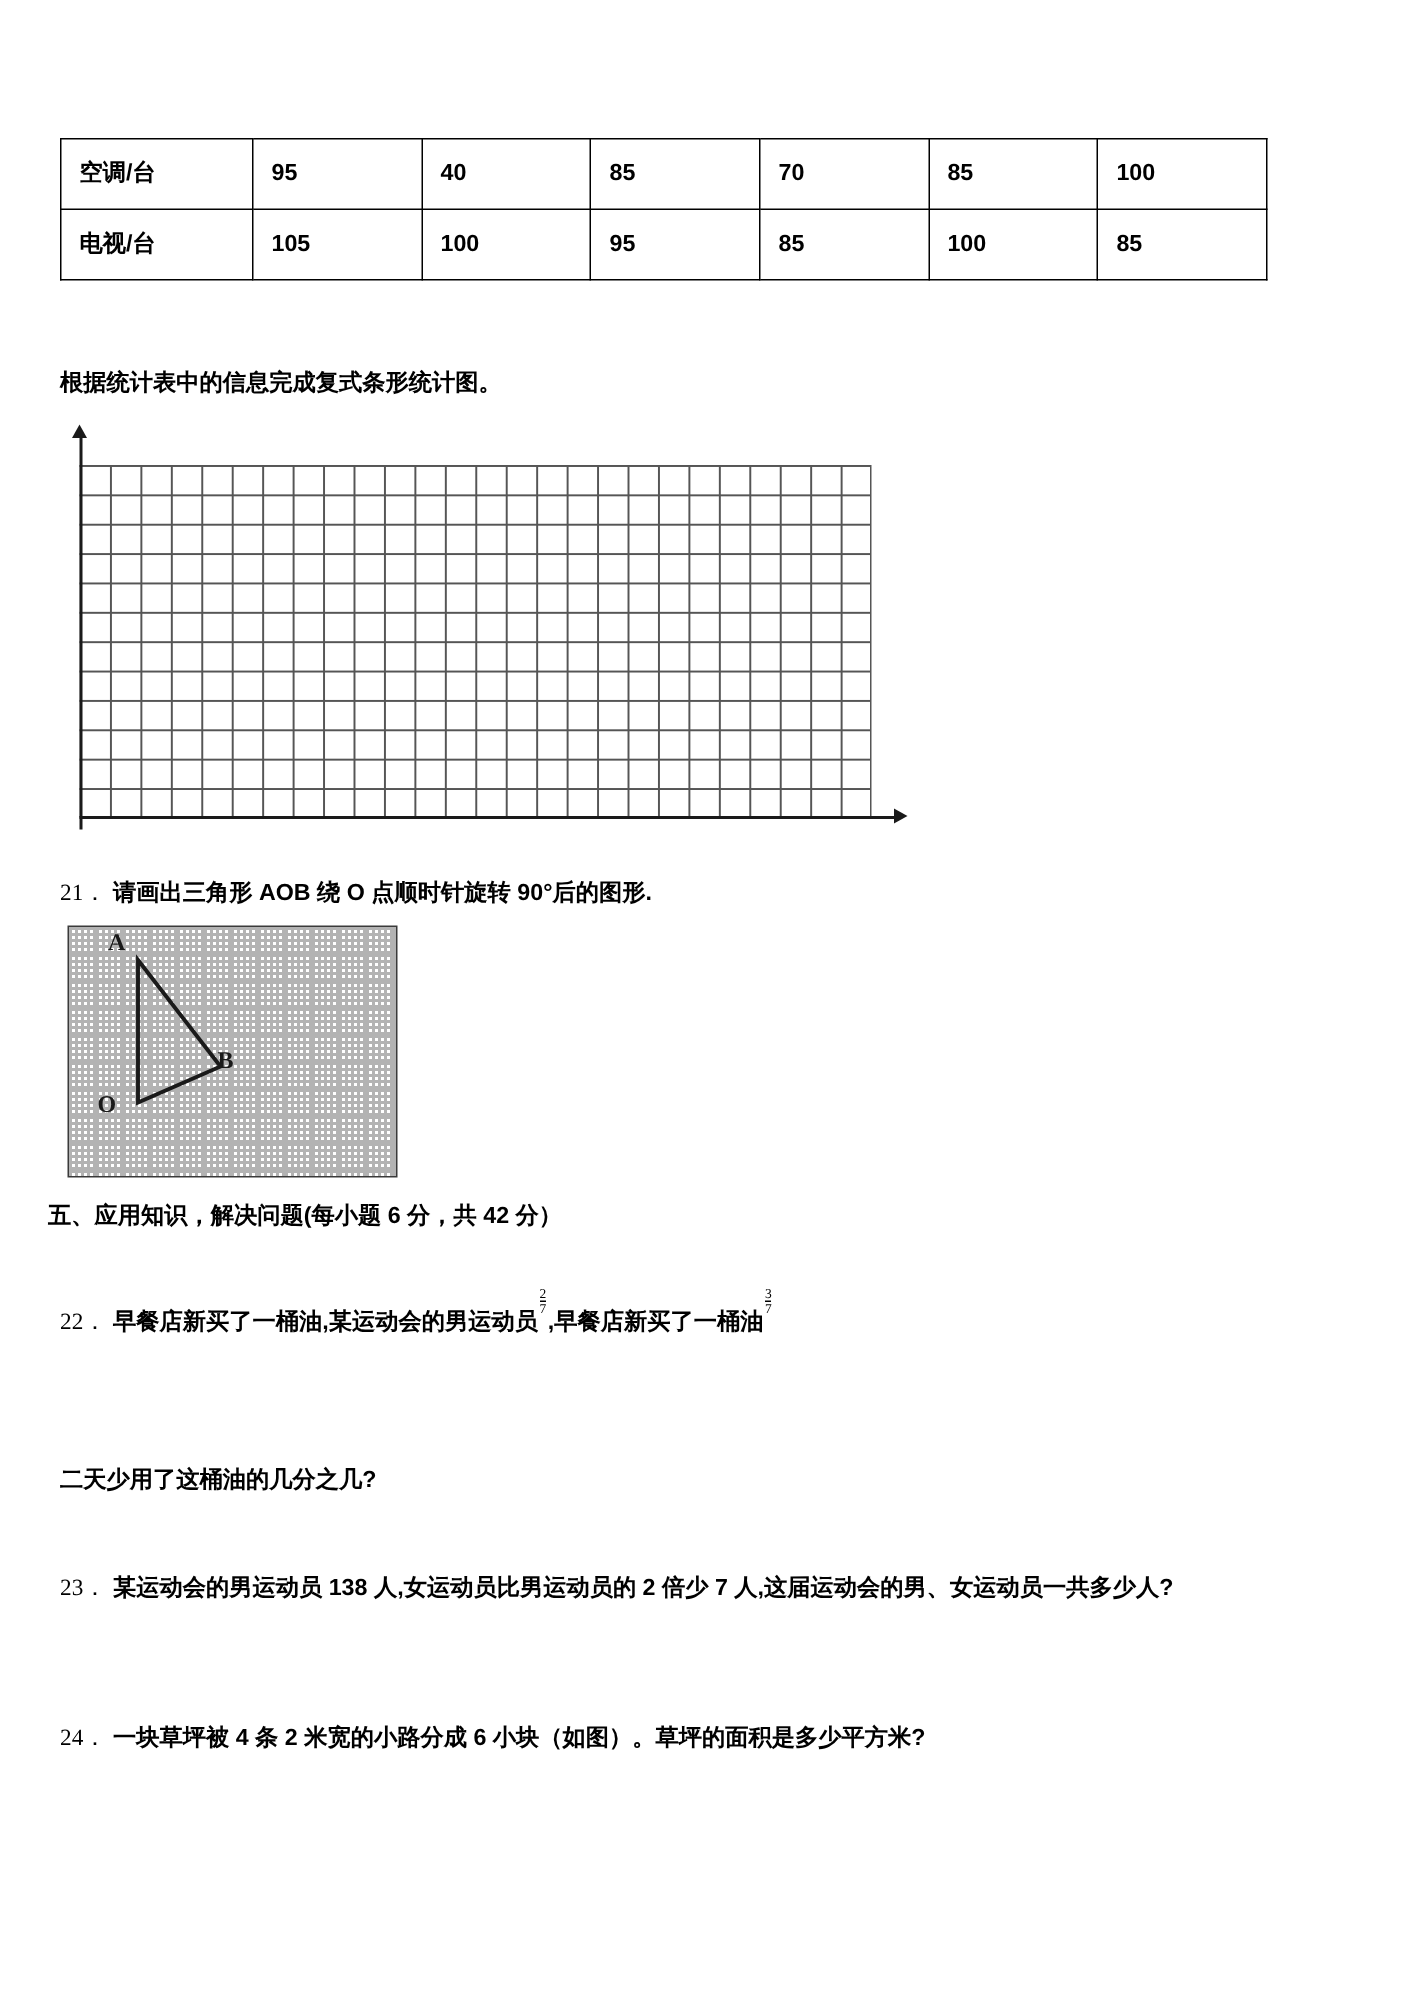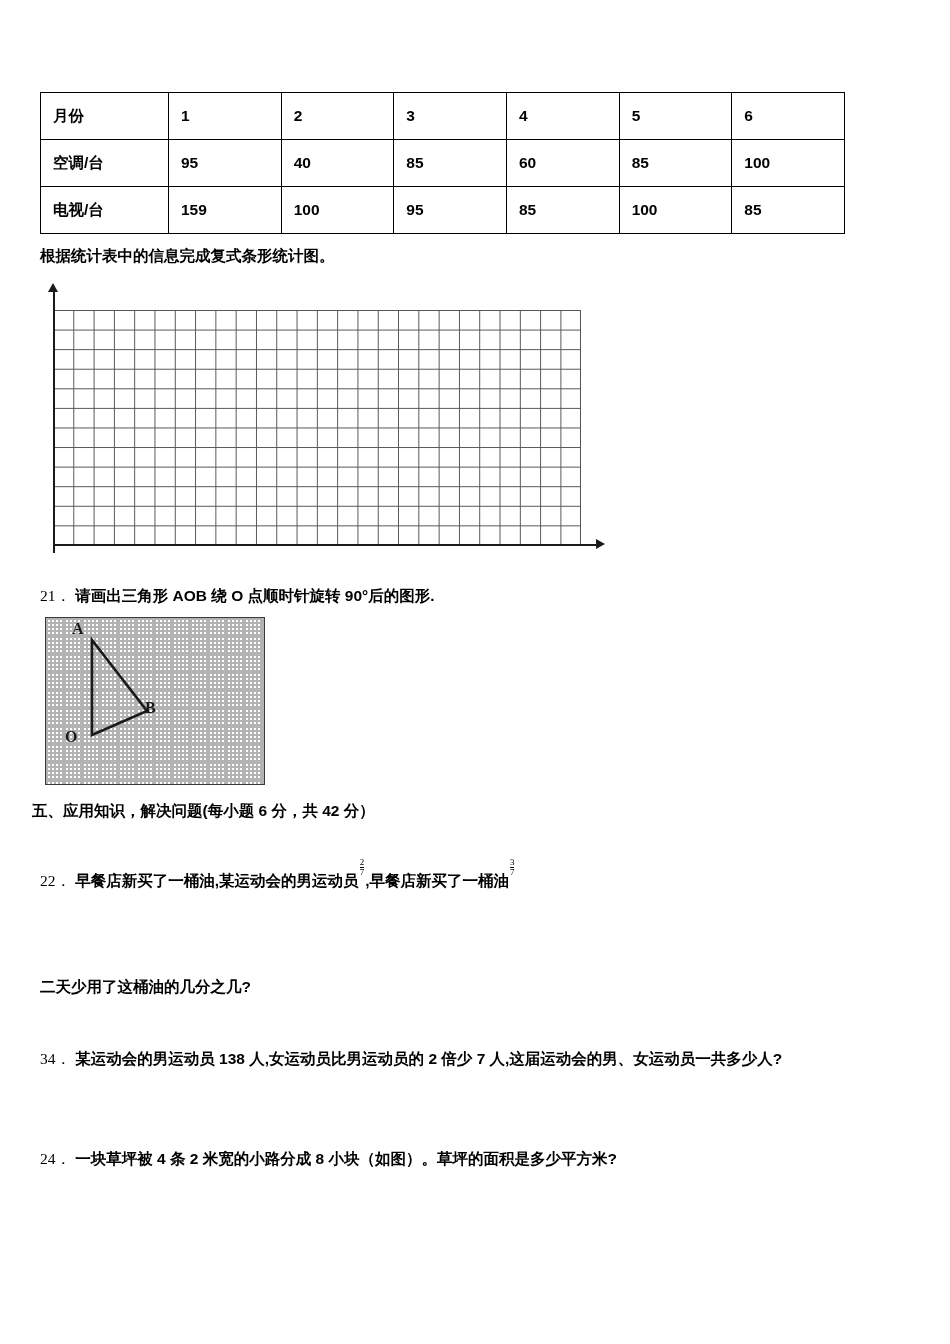--- a/index.html
+++ b/index.html
@@ -166,41 +166,32 @@
   }
   #label-A { left: 26px; top: 2px; }
   #label-B { left: 99px; top: 81px; }
   #label-O { left: 19px; top: 110px; }
 </style>
 </head>
 <body>
 
 <table class="stat-table">
   <tbody>
-      <tr>
-    <td class="label-col">月份</td>
-    <td>1</td>
-    <td>2</td>
-    <td>3</td>
-    <td>4</td>
-    <td>5</td>
-    <td>6</td>
-  </tr>
   <tr>
     <td class="label-col">空调/台</td>
     <td>95</td>
     <td>40</td>
     <td>85</td>
-    <td>60</td>
+    <td>70</td>
     <td>85</td>
     <td>100</td>
   </tr>
   <tr>
     <td class="label-col">电视/台</td>
-    <td>159</td>
+    <td>105</td>
     <td>100</td>
     <td>95</td>
     <td>85</td>
     <td>100</td>
     <td>85</td>
   </tr>
 </tbody>
   </table>
 
 <div class="para" id="prompt-complete-chart">根据统计表中的信息完成复式条形统计图。</div>
@@ -230,20 +221,20 @@
 
 <div class="para" id="section-five">五、应用知识，解决问题(每小题 6 分，共 42 分）</div>
 
 <div class="para" id="q22-line1">
   <span class="para-num">22．</span>
   <span>早餐店新买了一桶油,某运动会的男运动员</span><span class="frac"><span class="num">2</span><span class="den">7</span></span><span>,早餐店新买了一桶油</span><span class="frac"><span class="num">3</span><span class="den">7</span></span>
 </div>
 <div class="para" id="q22-line2">二天少用了这桶油的几分之几?</div>
 
 <div class="para" id="q23-text">
-  <span class="para-num">34．</span>
+  <span class="para-num">23．</span>
   <span>某运动会的男运动员 138 人,女运动员比男运动员的 2 倍少 7 人,这届运动会的男、女运动员一共多少人?</span>
 </div>
 
 <div class="para" id="q24-text">
   <span class="para-num">24．</span>
-  <span>一块草坪被 4 条 2 米宽的小路分成 8 小块（如图）。草坪的面积是多少平方米?</span>
+  <span>一块草坪被 4 条 2 米宽的小路分成 6 小块（如图）。草坪的面积是多少平方米?</span>
 </div>
 
 </body></html>

